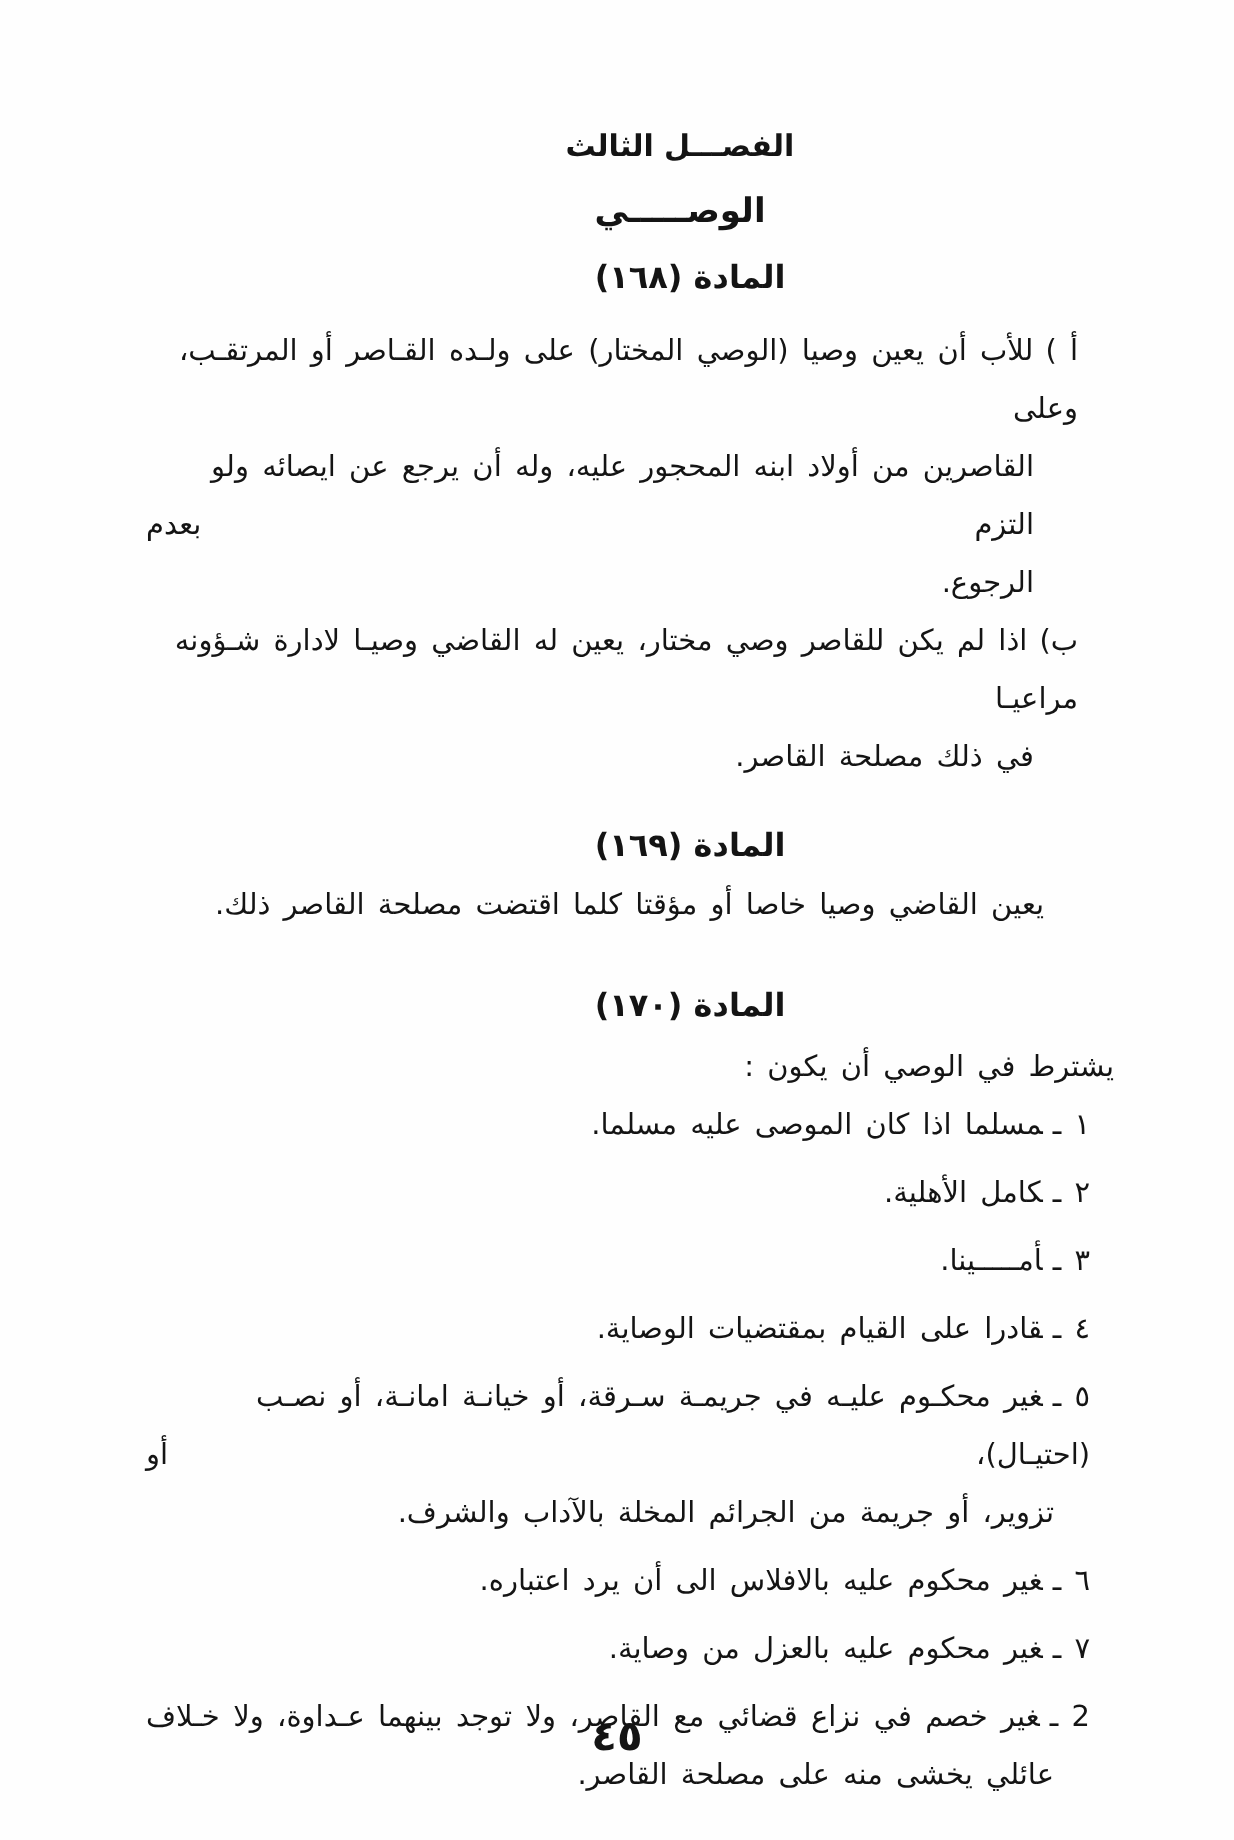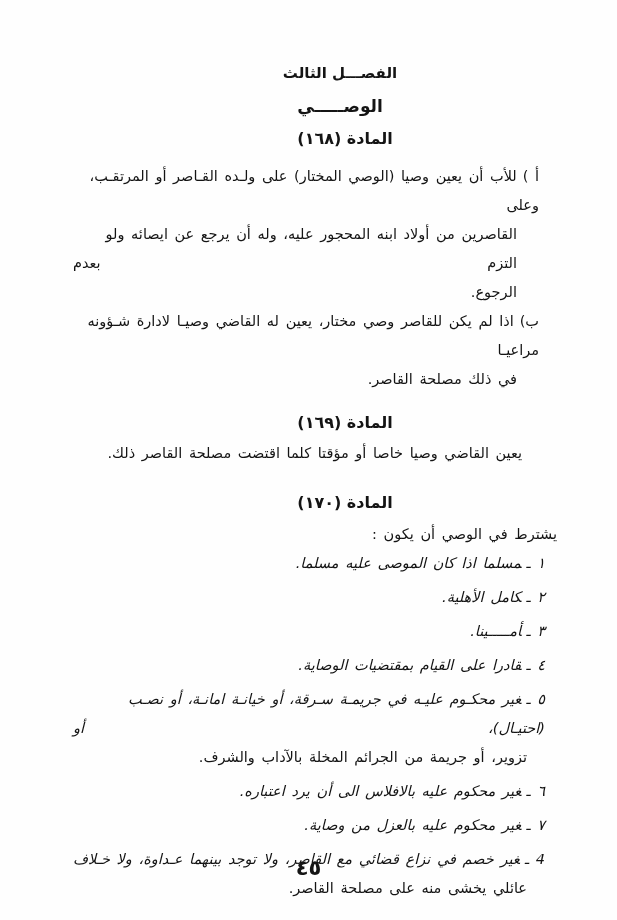--- a/index.html
+++ b/index.html
@@ -19,21 +19,21 @@
   .h-article.sp1{ margin-top:16px;text-align:center; }
   .h-article.sp2{ margin-top:22px; }
   .line{ font-size:14.5px; line-height:29px; text-align:right; word-spacing:2px; }
   .line.j{ text-align-last: justify; }
   .clause{ margin-top:10px; }
   .clause .first{ padding-right:18px; }
   .clause .cont{ padding-right:40px; }
   .marker{ padding-left:6px; }
   .body169{ margin-top:3px; padding-right:35px; }
   .intro{ margin-top:4px; }
-  .items .iline{ padding-right:12px;font-style:italic; }
+  .items .iline{ padding-right:12px; }
   .items .icont{ padding-right:30px; }
   .items .item + .item{ margin-top:5px; }
   .num{ padding-left:5px; }
   .pagenum{ position:absolute; bottom:40px; left:0; right:0; text-align:center;
     font-size:21px; font-weight:bold; letter-spacing:2px; }
 </style>
 </head>
 <body>
 
 <div class="page">
@@ -85,20 +85,20 @@
 
     <div class="item">
       <div class="line iline"><span class="num">٦ ـ</span><span>غير محكوم عليه بالافلاس الى أن يرد اعتباره.</span></div>
     </div>
 
     <div class="item">
       <div class="line iline"><span class="num">٧ ـ</span><span>غير محكوم عليه بالعزل من وصاية.</span></div>
     </div>
 
     <div class="item">
-      <div class="line j iline"><span class="num">4 ـ</span><span>غير خصم في نزاع قضائي مع القاصر، ولا توجد بينهما عـداوة، ولا خـلاف</span></div>
+      <div class="line j iline"><span class="num">2 ـ</span><span>غير خصم في نزاع قضائي مع القاصر، ولا توجد بينهما عـداوة، ولا خـلاف</span></div>
       <div class="line icont">عائلي يخشى منه على مصلحة القاصر.</div>
     </div>
 
   </div>
 
   <div class="pagenum">٤٥</div>
 </div>
 
 </body></html>

